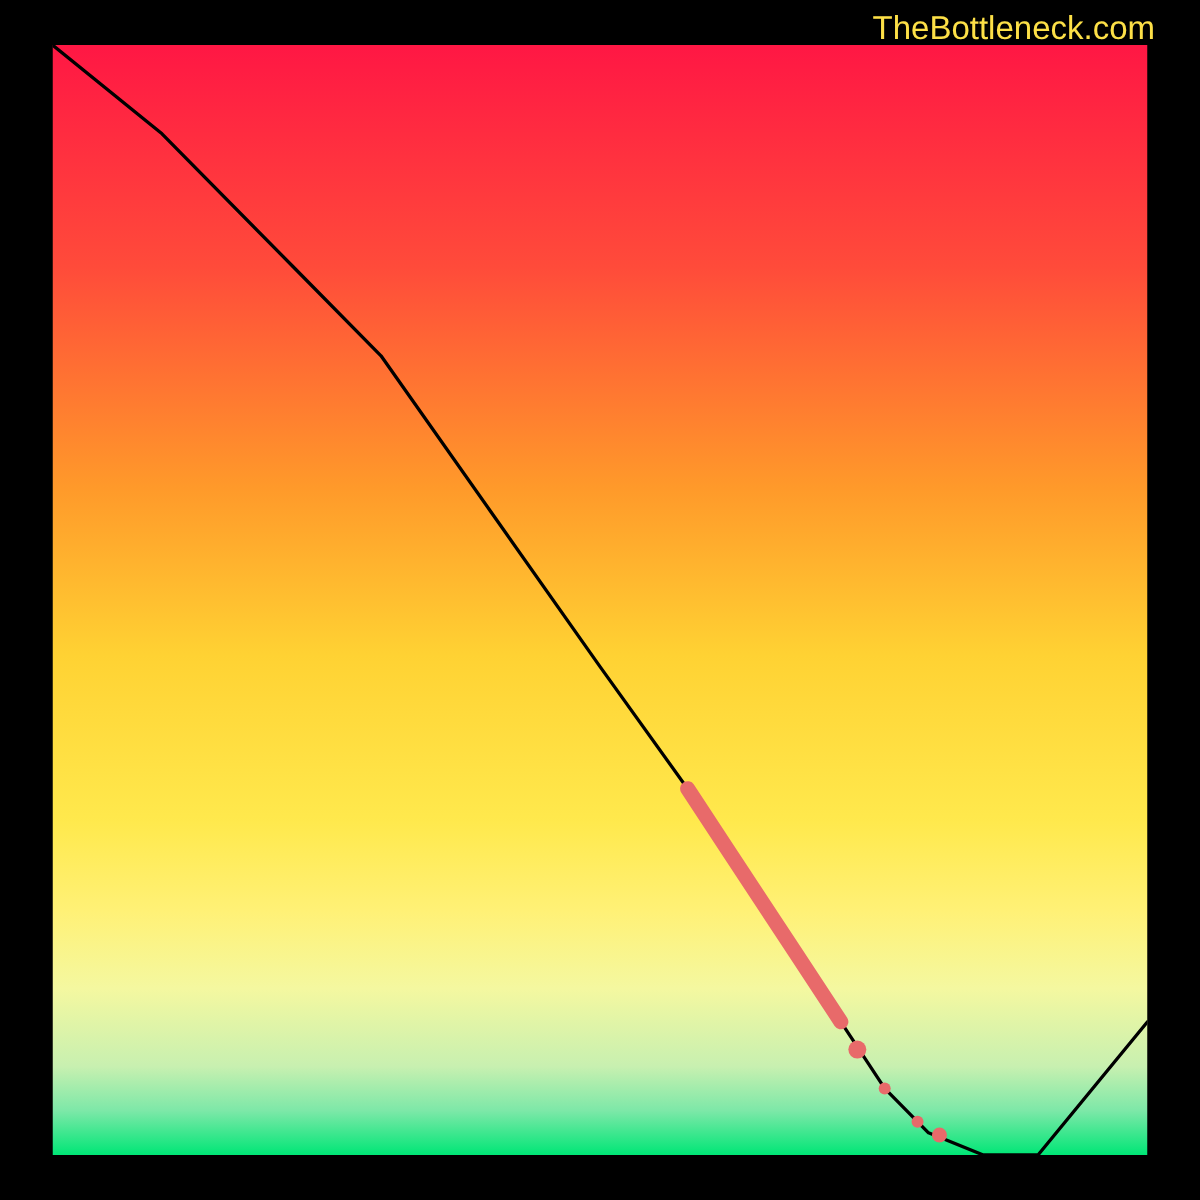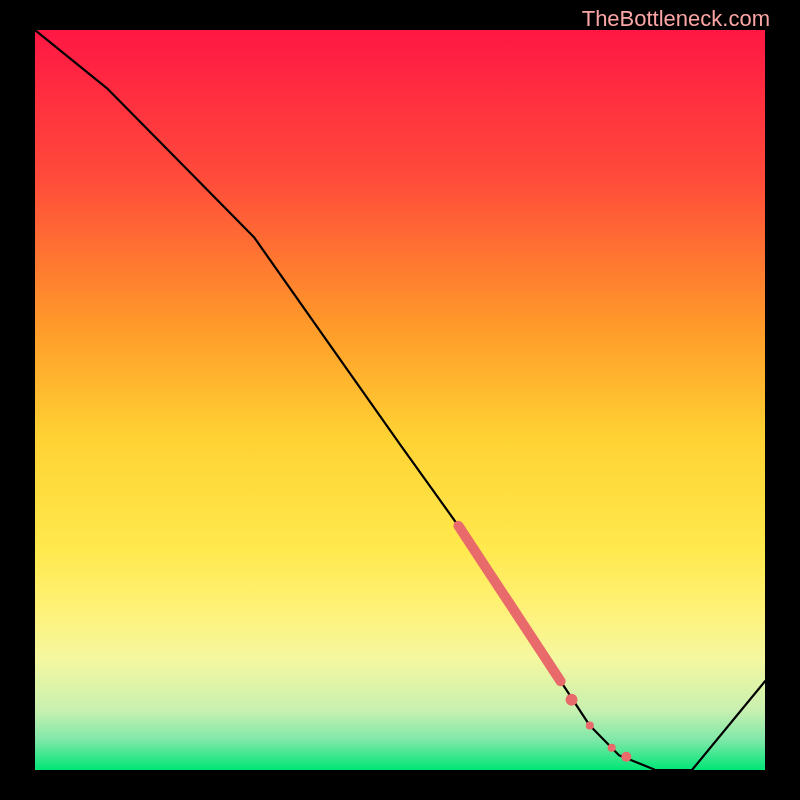--- a/index.html
+++ b/index.html
@@ -14,21 +14,21 @@
   .container {
     position: relative;
     width: 800px;
     height: 800px;
     background: #000;
   }
   .watermark {
     position: absolute;
     top: 6px;
     right: 30px;
-    color: #fca5a5;
+    color: #fde047;
     font-size: 22px;
     font-weight: normal;
     z-index: 10;
   }
   .plot-area {
     position: absolute;
     left: 35px;
     top: 30px;
     width: 730px;
     height: 740px;

